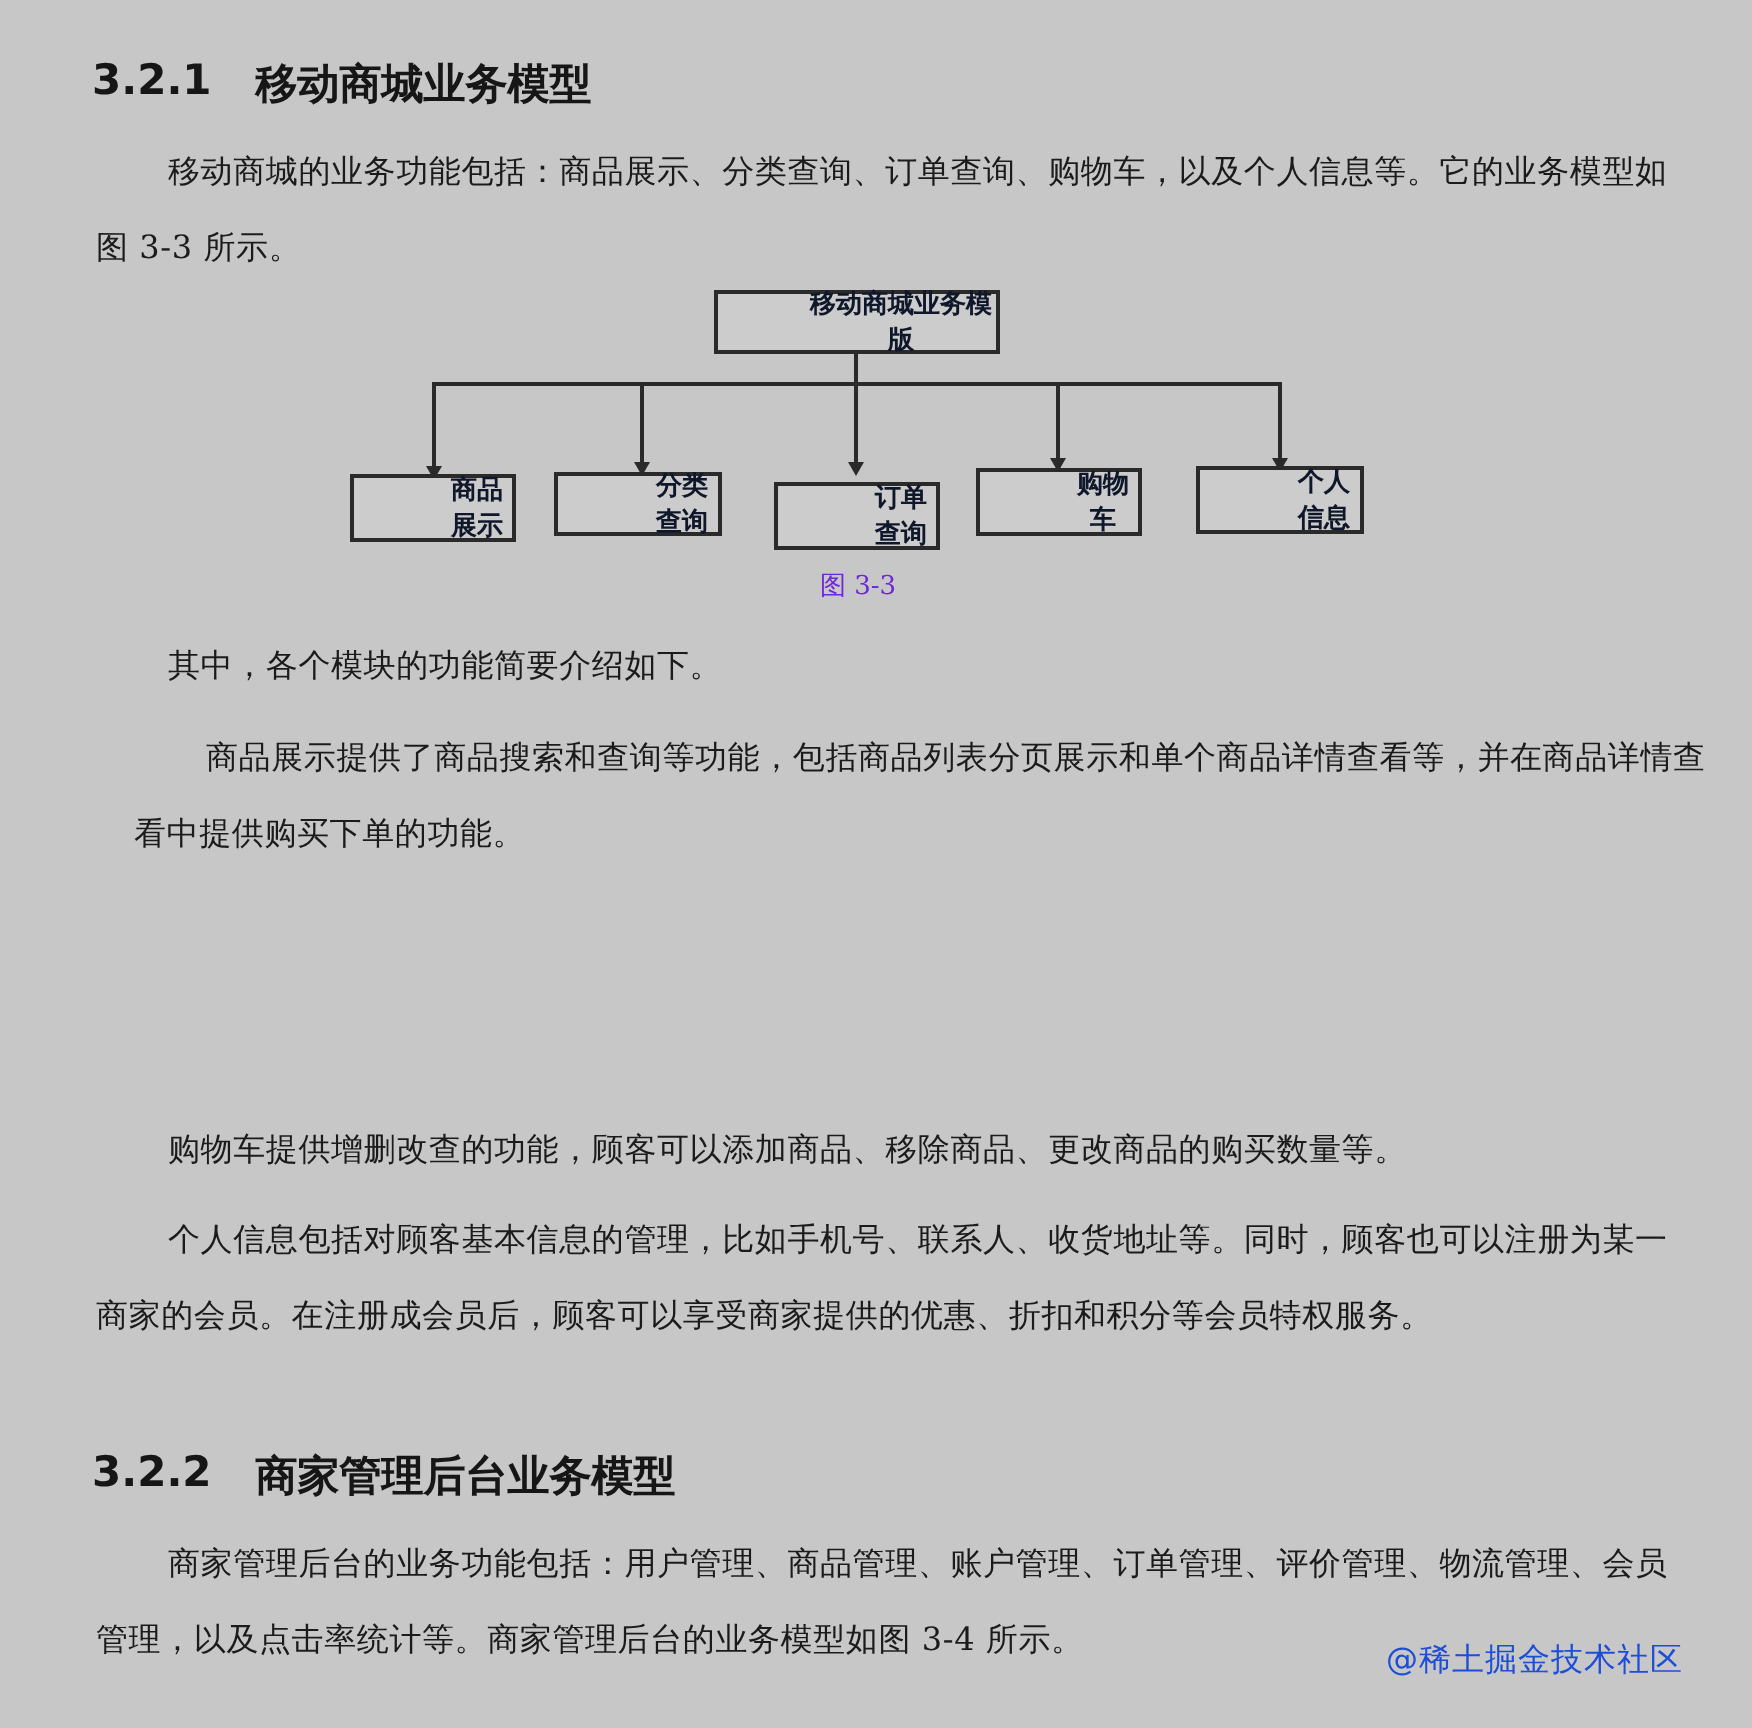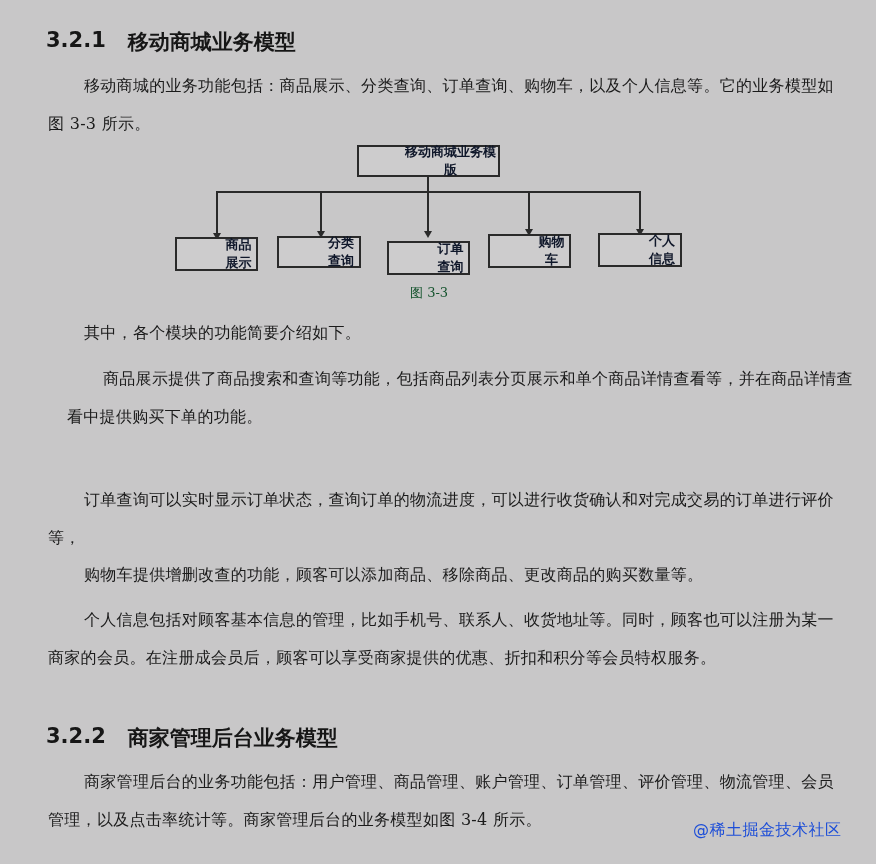--- a/index.html
+++ b/index.html
@@ -31,21 +31,21 @@
       box-sizing: border-box;
       padding-left: 44px;
     }
     .line { position: absolute; background: #2a2a2a; }
     .arrow {
       position: absolute; width: 0; height: 0;
       border-left: 4px solid transparent; border-right: 4px solid transparent;
       border-top: 7px solid #2a2a2a;
     }
     .caption {
-      position: absolute; left: 410px; top: 284px; font-size: 13px; color: #14532d;
+      position: absolute; left: 410px; top: 284px; font-size: 13px; color: #6d28d9;
     }
     .watermark {
       position: absolute; left: 693px; top: 820px;
       font-family: "DejaVu Sans", "Liberation Sans", sans-serif;
       font-size: 16px; color: #1d4ed8; letter-spacing: 0.5px;
     }
   </style>
 </head>
 <body>
 
@@ -89,21 +89,20 @@
         <span>购物车</span>
       </div>
     <div class="box" style="left:428px; top:88px; width:84px; height:34px;">
         <span>个人信息</span>
       </div>
   </div>
   <div class="caption">图 3-3</div>
 
   <div class="para" style="top:314px;"><span class="indent"></span><span>其中，各个模块的功能简要介绍如下。</span></div>
   <div class="para" style="top:360px;margin-left:19px;"><span class="indent"></span><span>商品展示提供了商品搜索和查询等功能，包括商品列表分页展示和单个商品详情查看等，并在商品详情查看中提供购买下单的功能。</span></div>
-  <div class="para" style="top:481px;"><span class="indent"></span><span>订单查询可以实时显示订单状态，查询订单的物流进度，可以进行收货确认和对完成交易的订单进行评价等，</span></div>
   <div class="para" style="top:556px;"><span class="indent"></span><span>购物车提供增删改查的功能，顾客可以添加商品、移除商品、更改商品的购买数量等。</span></div>
   <div class="para" style="top:601px;"><span class="indent"></span><span>个人信息包括对顾客基本信息的管理，比如手机号、联系人、收货地址等。同时，顾客也可以注册为某一商家的会员。在注册成会员后，顾客可以享受商家提供的优惠、折扣和积分等会员特权服务。</span></div>
 
   <div class="heading" style="top:724px;">
     <span>3.2.2</span>
     <span>商家管理后台业务模型</span>
   </div>
 
   <div class="para" style="top:763px;"><span class="indent"></span><span>商家管理后台的业务功能包括：用户管理、商品管理、账户管理、订单管理、评价管理、物流管理、会员管理，以及点击率统计等。商家管理后台的业务模型如图 3-4 所示。</span></div>
 

